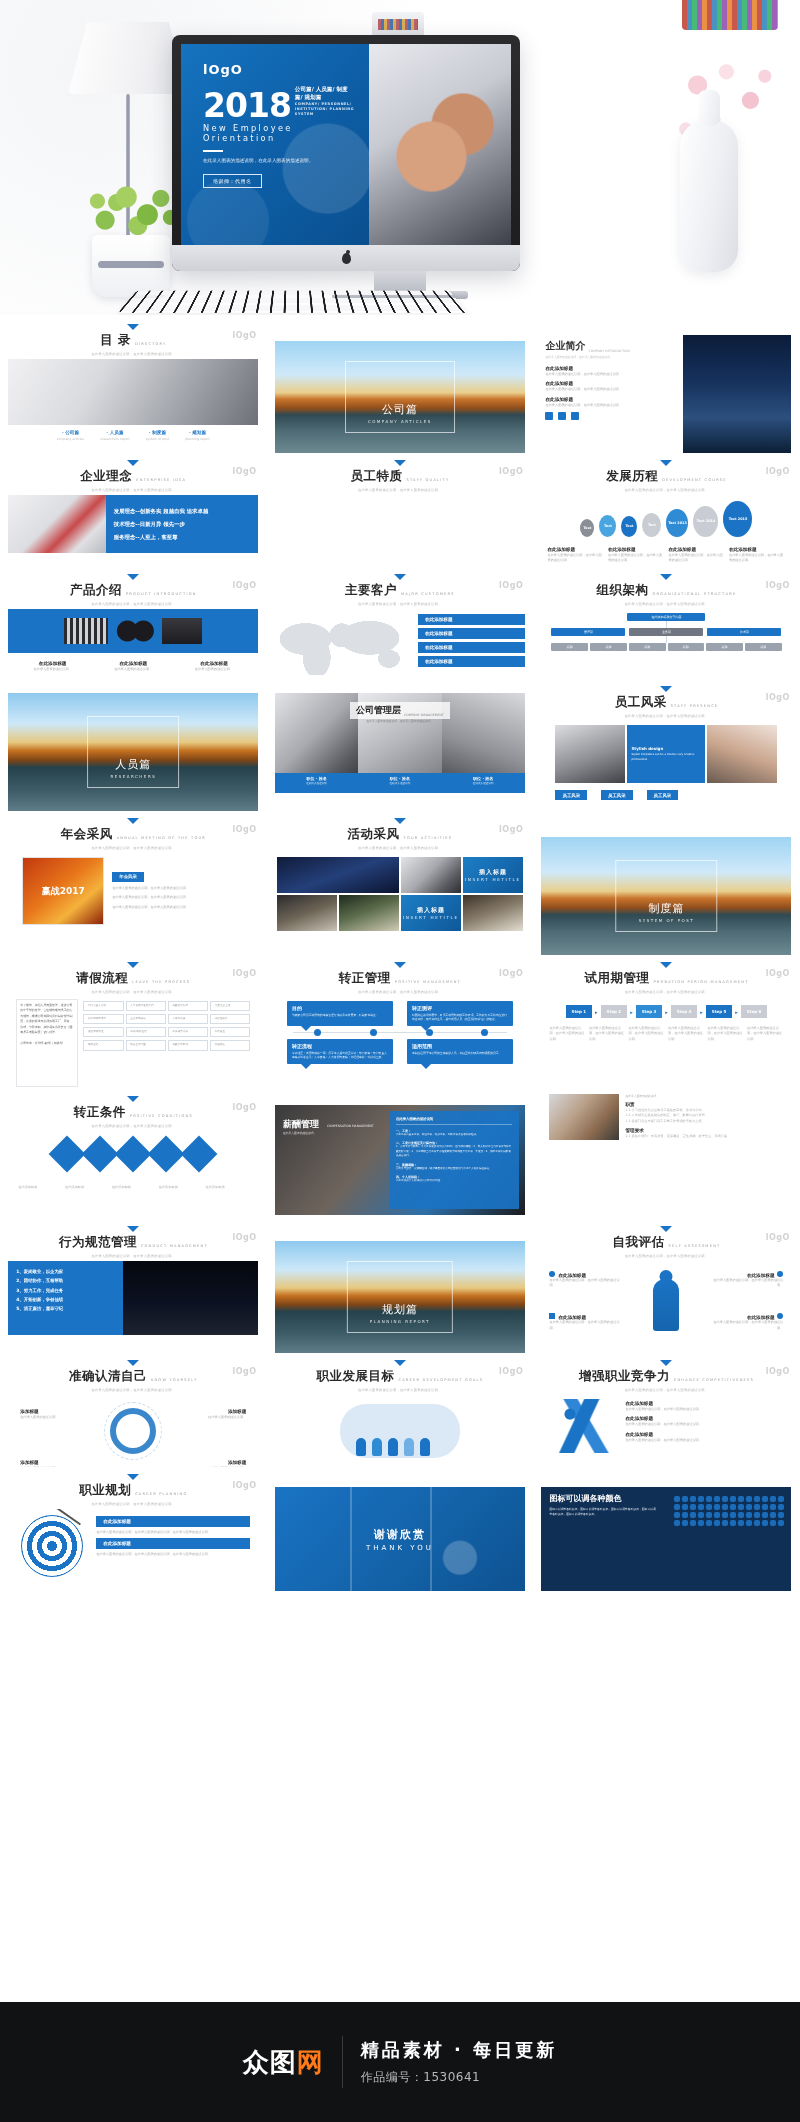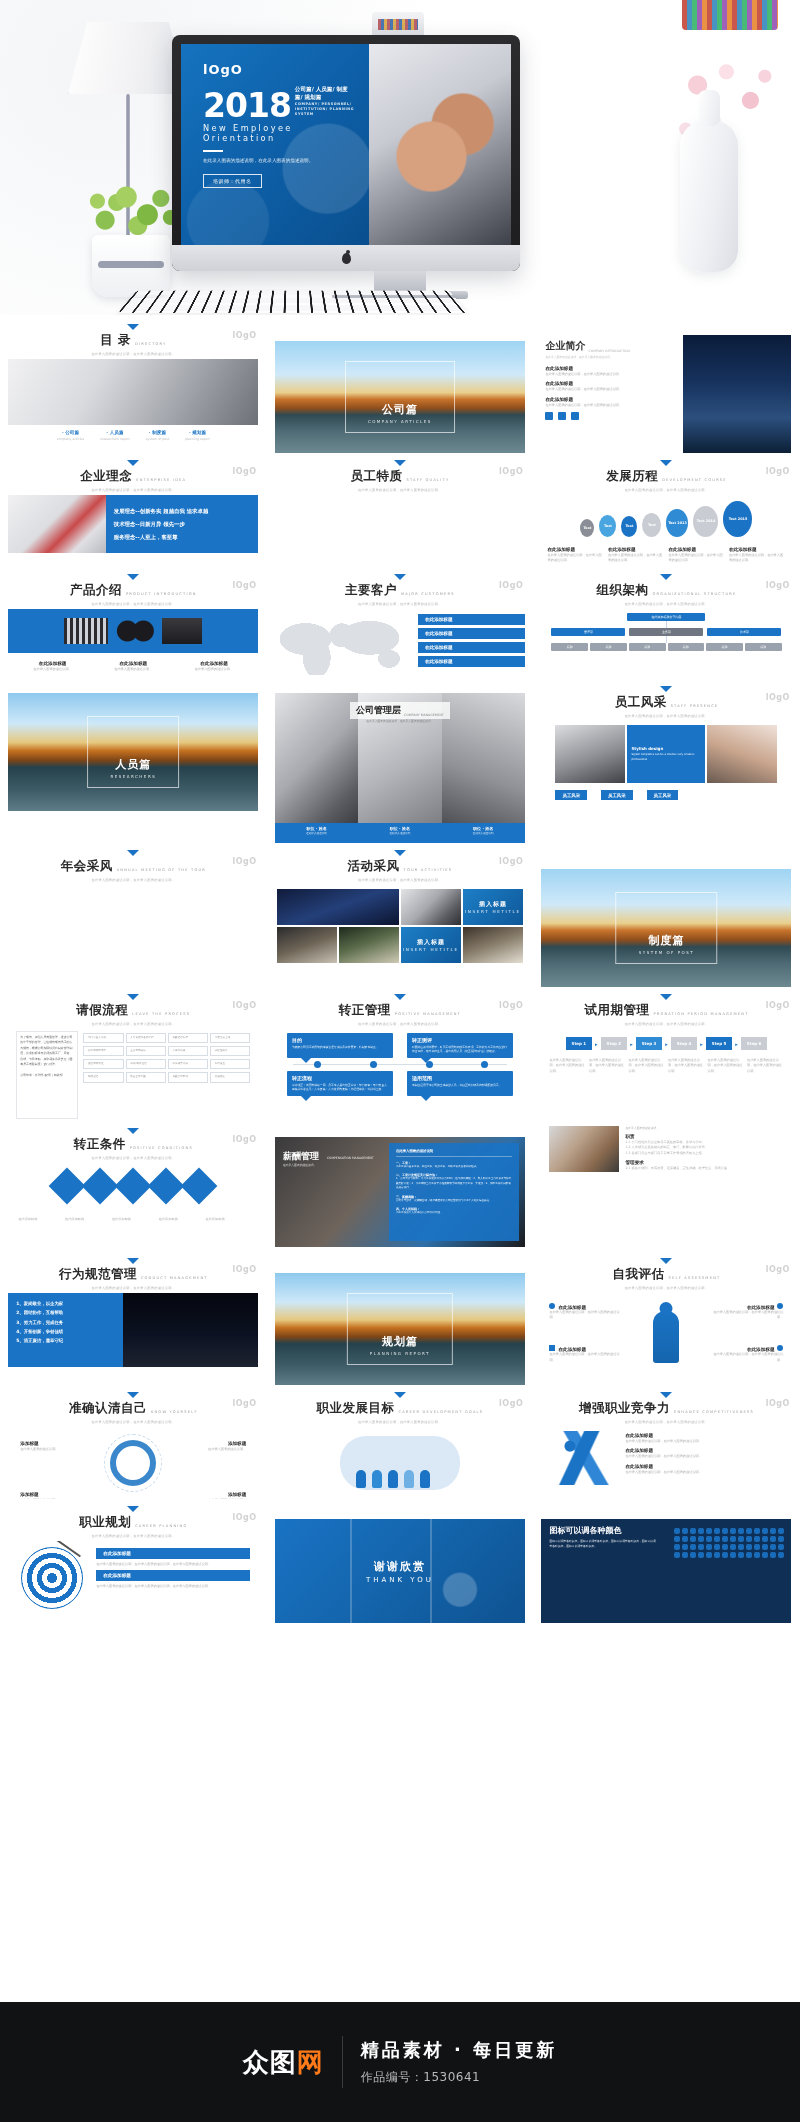--- a/index.html
+++ b/index.html
@@ -139,21 +139,21 @@
   .ph-night { background:linear-gradient(160deg,#101b3a,#24407a 50%,#0b1430); }
   .ph-desk { background:linear-gradient(120deg,#f1f1f3,#d9dade 35%,#9fa2a8 70%,#6d7076); }
   .ph-hands { background:linear-gradient(130deg,#d8d8da,#b9a089 40%,#8a6a4f 70%,#3c3a38); }
   .ph-card { background:linear-gradient(130deg,#3a3a3c,#6e645c 40%,#2e6fa8 70%,#1b1b1d); }
   .ph-red { background:linear-gradient(140deg,#c3390f,#e8761a 45%,#f4b23c 70%,#8d2208); }
   .ph-bldg { background:linear-gradient(#05070e,#0b1120 55%,#1d2331); }
 
   .band { position:absolute; left:0; right:0; bottom:0; height:18px; background:#1a73c4; }
   .center-box { position:absolute; left:50%; top:50%; transform:translate(-50%,-50%);
     border:1px solid rgba(255,255,255,.65); padding:8px 22px; text-align:center; color:#fff; }
-  .center-box .cn { font-size:11px; font-weight:700; letter-spacing:1px;margin-top:32px; }
+  .center-box .cn { font-size:11px; font-weight:400; letter-spacing:1px;margin-top:32px; }
   .center-box .en { font-size:4px; letter-spacing:1.5px; opacity:.85; margin-top:2px; }
   .kv { font-size:4.6px; font-weight:700; color:#2a2a2a; margin-top:4px; }
   .kv + .tx { font-size:3.2px; color:#aeaeae; line-height:1.7; margin-top:1px; }
   .tx { font-size:3.2px; color:#aeaeae; line-height:1.7; }
   .bluebtn { display:inline-block; background:#1a73c4; color:#fff; font-size:4.4px; font-weight:700;
     padding:2.5px 7px; margin-top:3px; }
   .bluebar { background:#1a73c4; color:#fff; font-size:4.6px; font-weight:700; padding:3px 7px; margin-top:3px; }
 
   .dircols { display:flex; justify-content:center; gap:16px; margin-top:5px; }
   .dircol { text-align:center; }
@@ -534,21 +534,21 @@
       <div class="sld" style="height:118px;margin-top:12px">
         <div class="ph ph-lake"></div>
         <div class="center-box">
           <div class="cn">人员篇</div>
           <div class="en">RESEARCHERS</div>
         </div>
       </div>
     </div>
 
     <div class="cell">
-      <div class="sld" style="height:150px;margin-top:12px">
+      <div class="sld" style="height:100px;margin-top:12px">
         <div style="display:flex;height:100%">
           <div style="flex:1">
               <div class="ph ph-gray"></div>
             </div>
           <div style="flex:1">
               <div class="ph" style="background:linear-gradient(150deg,#e9eaec,#b3b5ba 50%,#6f7176)"></div>
             </div>
           <div style="flex:1">
               <div class="ph" style="background:linear-gradient(200deg,#d9dadd,#8f9196 55%,#3a3c41)"></div>
             </div>
@@ -612,20 +612,33 @@
   <div class="row">
     <div class="cell">
       <div class="hd">
         <div class="tri"></div>
         <div class="row1">
           <span class="cn">年会采风</span>
           <span class="en">ANNUAL MEETING OF THE TOUR</span>
         </div>
         <div class="dsc">在此录入图表的描述说明，在此录入图表的描述说明。</div>
         <div class="lg">lOgO</div>
+      </div>
+      <div class="sld" style="height:80px">
+        <div style="display:flex;gap:8px;padding:4px 14px">
+          <div style="width:82px;height:68px;border:1px solid #e2e2e4">
+            <div class="ph ph-red" style="display:flex;align-items:center;justify-content:center;color:#fff;font-size:9px;font-weight:800">赢战2017</div>
+          </div>
+          <div style="flex:1;padding-top:6px">
+            <div class="bluebtn">年会风采</div>
+            <div class="tx" style="margin-top:4px">在此录入图表的描述说明，在此录入图表的描述说明。</div>
+            <div class="tx" style="margin-top:4px">在此录入图表的描述说明，在此录入图表的描述说明。</div>
+            <div class="tx" style="margin-top:4px">在此录入图表的描述说明，在此录入图表的描述说明。</div>
+          </div>
+        </div>
       </div>
     </div>
 
     <div class="cell">
       <div class="hd">
         <div class="tri"></div>
         <div class="row1">
           <span class="cn">活动采风</span>
           <span class="en">TOUR ACTIVITIES</span>
         </div>

